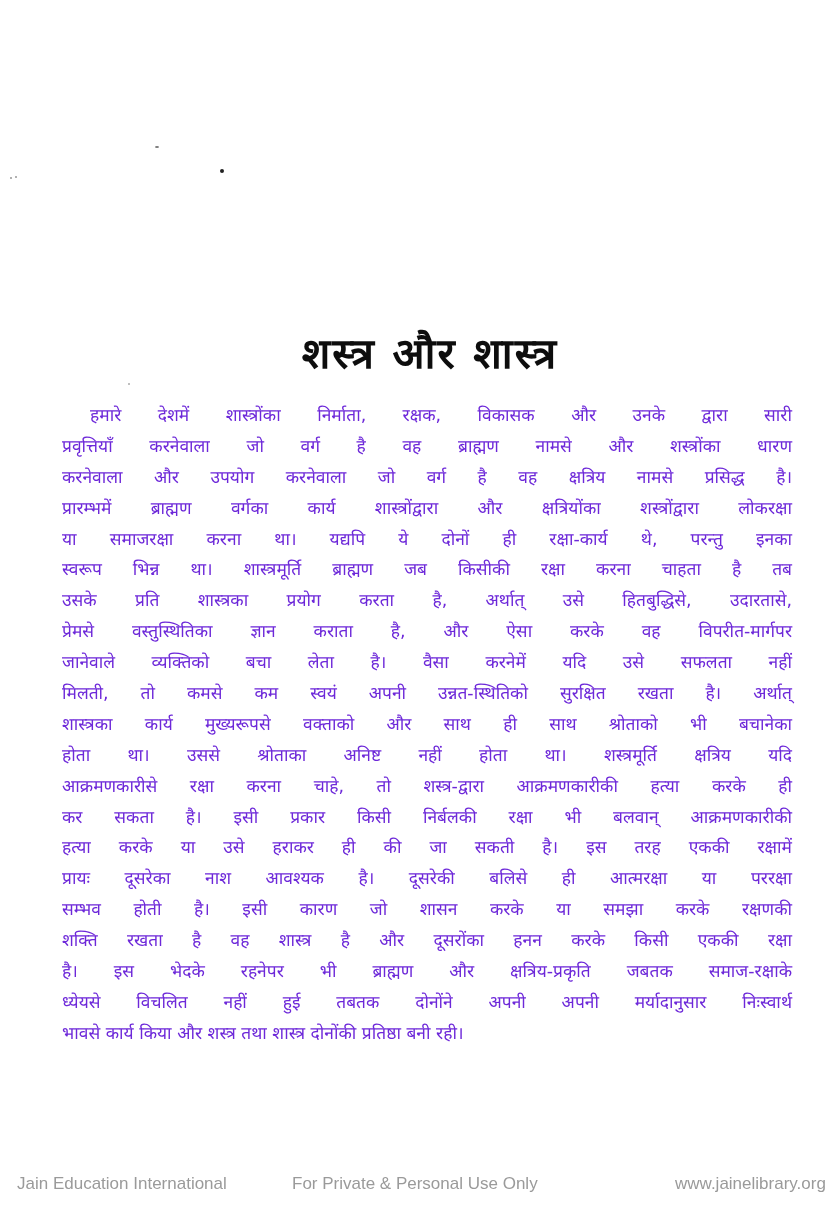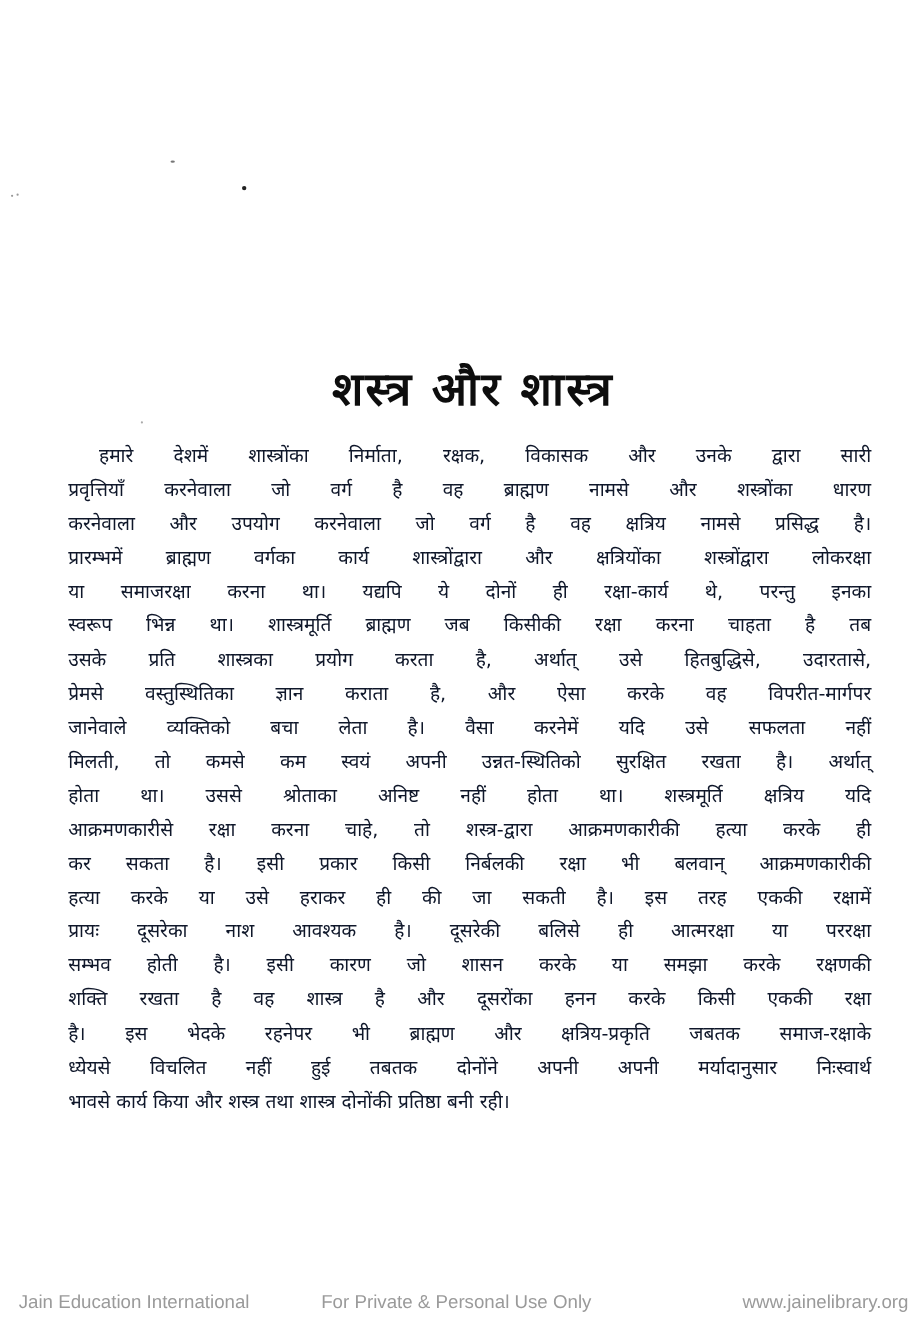--- a/index.html
+++ b/index.html
@@ -33,21 +33,21 @@
       color: #0d0d0d;
       line-height: 56px;
     }
     .body-text {
       position: absolute;
       left: 62px;
       top: 400px;
       width: 730px;
       font-size: 17.4px;
       line-height: 30.9px;
-      color: #0f172a;
+      color: #6d28d9;
     }
     .line {
       display: block;
       white-space: nowrap;
       text-align: justify;
       text-align-last: justify;
       height: 30.9px;
       overflow: visible;
     }
     .line.first {
@@ -90,20 +90,21 @@
   <span class="line first">हमारे देशमें शास्त्रोंका निर्माता, रक्षक, विकासक और उनके द्वारा सारी</span>
   <span class="line">प्रवृत्तियाँ करनेवाला जो वर्ग है वह ब्राह्मण नामसे और शस्त्रोंका धारण</span>
   <span class="line">करनेवाला और उपयोग करनेवाला जो वर्ग है वह क्षत्रिय नामसे प्रसिद्ध है।</span>
   <span class="line">प्रारम्भमें ब्राह्मण वर्गका कार्य शास्त्रोंद्वारा और क्षत्रियोंका शस्त्रोंद्वारा लोकरक्षा</span>
   <span class="line">या समाजरक्षा करना था। यद्यपि ये दोनों ही रक्षा-कार्य थे, परन्तु इनका</span>
   <span class="line">स्वरूप भिन्न था। शास्त्रमूर्ति ब्राह्मण जब किसीकी रक्षा करना चाहता है तब</span>
   <span class="line">उसके प्रति शास्त्रका प्रयोग करता है, अर्थात् उसे हितबुद्धिसे, उदारतासे,</span>
   <span class="line">प्रेमसे वस्तुस्थितिका ज्ञान कराता है, और ऐसा करके वह विपरीत-मार्गपर</span>
   <span class="line">जानेवाले व्यक्तिको बचा लेता है। वैसा करनेमें यदि उसे सफलता नहीं</span>
   <span class="line">मिलती, तो कमसे कम स्वयं अपनी उन्नत-स्थितिको सुरक्षित रखता है। अर्थात्</span>
+  <span class="line">शास्त्रका कार्य मुख्यरूपसे वक्ताको और साथ ही साथ श्रोताको भी बचानेका</span>
   <span class="line">होता था। उससे श्रोताका अनिष्ट नहीं होता था। शस्त्रमूर्ति क्षत्रिय यदि</span>
   <span class="line">आक्रमणकारीसे रक्षा करना चाहे, तो शस्त्र-द्वारा आक्रमणकारीकी हत्या करके ही</span>
   <span class="line">कर सकता है। इसी प्रकार किसी निर्बलकी रक्षा भी बलवान् आक्रमणकारीकी</span>
   <span class="line">हत्या करके या उसे हराकर ही की जा सकती है। इस तरह एककी रक्षामें</span>
   <span class="line">प्रायः दूसरेका नाश आवश्यक है। दूसरेकी बलिसे ही आत्मरक्षा या पररक्षा</span>
   <span class="line">सम्भव होती है। इसी कारण जो शासन करके या समझा करके रक्षणकी</span>
   <span class="line">शक्ति रखता है वह शास्त्र है और दूसरोंका हनन करके किसी एककी रक्षा</span>
   <span class="line">है। इस भेदके रहनेपर भी ब्राह्मण और क्षत्रिय-प्रकृति जबतक समाज-रक्षाके</span>
   <span class="line">ध्येयसे विचलित नहीं हुई तबतक दोनोंने अपनी अपनी मर्यादानुसार निःस्वार्थ</span>
   <span class="line last">भावसे कार्य किया और शस्त्र तथा शास्त्र दोनोंकी प्रतिष्ठा बनी रही।</span>

